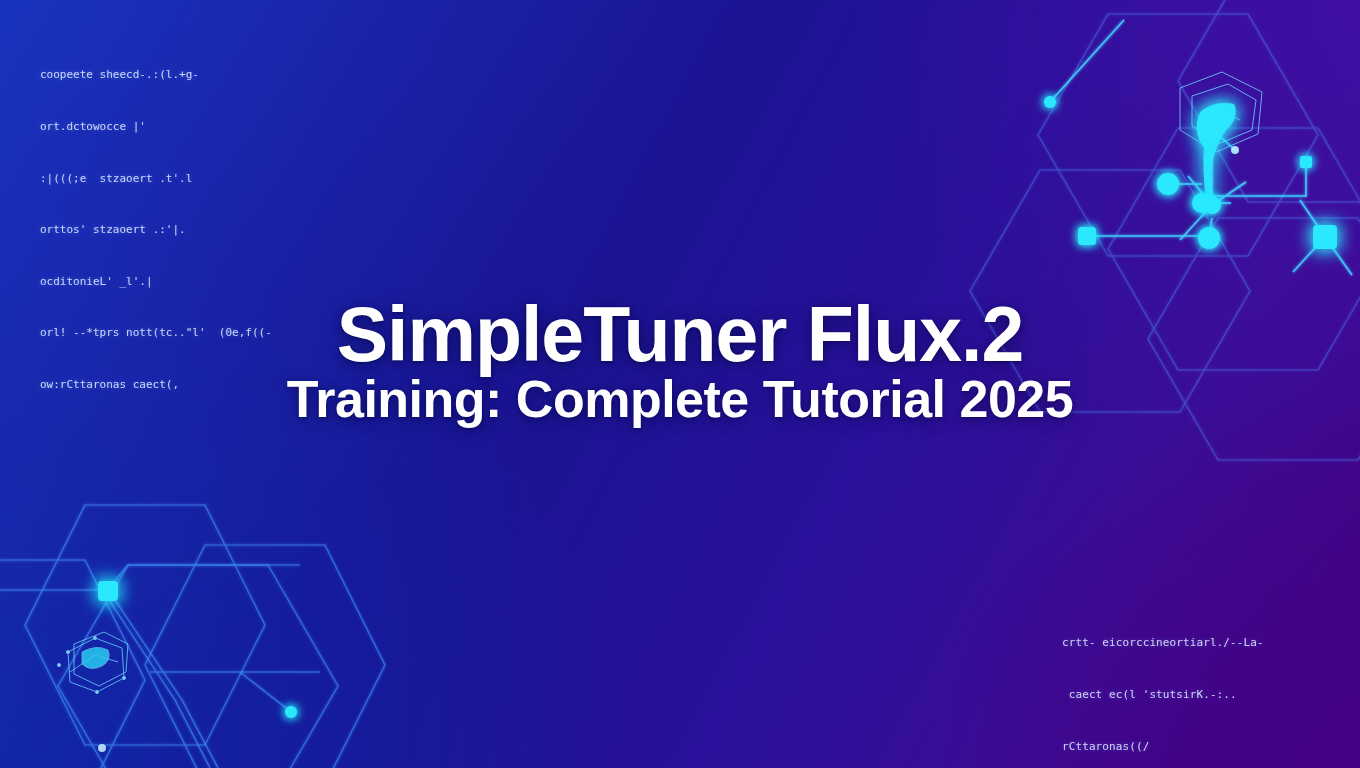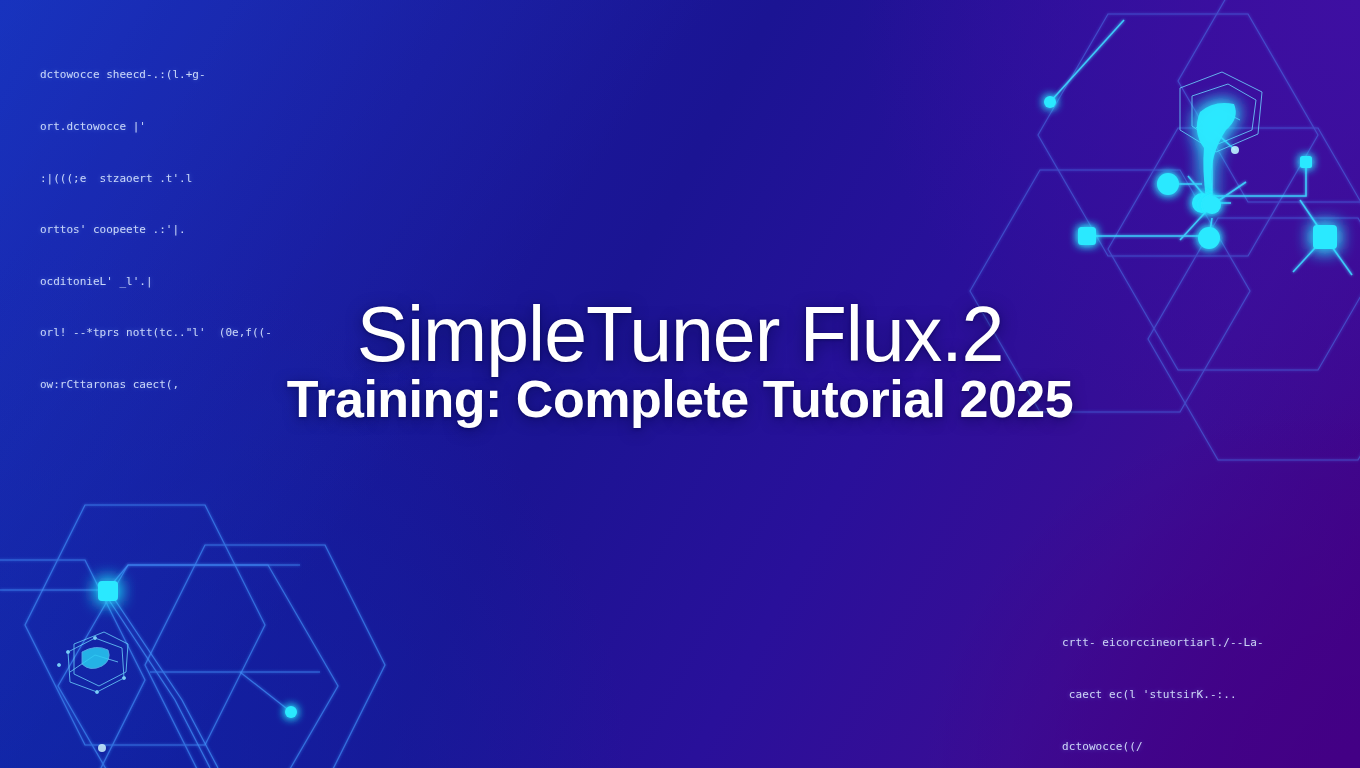--- a/index.html
+++ b/index.html
@@ -38,21 +38,21 @@
   
   .heading {
     position:absolute;
     left:0; right:0; top:296px;
     text-align:center;
     z-index:6;
   }
   .title {
     display:block;
     font-family:"Liberation Sans", sans-serif;
-    font-weight:400;
+    font-weight:700;
     font-size:77px;
     line-height:1.0;
     letter-spacing:-1px;
     color:#ffffff;
     text-shadow:0 3px 16px rgba(4,6,60,.55), 0 1px 3px rgba(4,6,60,.5);
   }
   .subtitle {
     display:block;
     font-family:"Liberation Sans", sans-serif;
     font-weight:700;
@@ -195,33 +195,33 @@
     </g>
 
     <g>
       <rect x="98" y="581" width="20" height="20" rx="4" fill="#2ce9ff" filter="url(#glowLg)"></rect>
       <circle cx="291" cy="712" r="6" fill="#2ce9ff" filter="url(#glowSm)"></circle>
       <circle cx="102" cy="748" r="4" fill="#cdf3ff" opacity=".85"></circle>
     </g>
   </svg>
 
   <div class="code-block code-tl">
-    <span class="code-line">dctowocce sheecd-.:(l.+g-</span>
+    <span class="code-line">coopeete sheecd-.:(l.+g-</span>
     <span class="code-line">ort.dctowocce |'</span>
     <span class="code-line">:|(((;e  stzaoert .t'.l</span>
-    <span class="code-line">orttos' coopeete .:'|.</span>
+    <span class="code-line">orttos' stzaoert .:'|.</span>
     <span class="code-line">ocditonieL' _l'.|</span>
     <span class="code-line">orl! --*tprs nott(tc.."l'  (0e,f((-</span>
     <span class="code-line">ow:rCttaronas caect(,</span>
   </div>
 
   <div class="code-block code-br">
     <span class="code-line">crtt- eicorccineortiarl./--La-</span>
     <span class="code-line"> caect ec(l 'stutsirK.-:..</span>
-    <span class="code-line">dctowocce((/</span>
+    <span class="code-line">rCttaronas((/</span>
     
     
     
     
   </div>
 
   <div class="heading">
     <span class="title">SimpleTuner Flux.2</span>
     <span class="subtitle">Training: Complete Tutorial 2025</span>
   </div>

